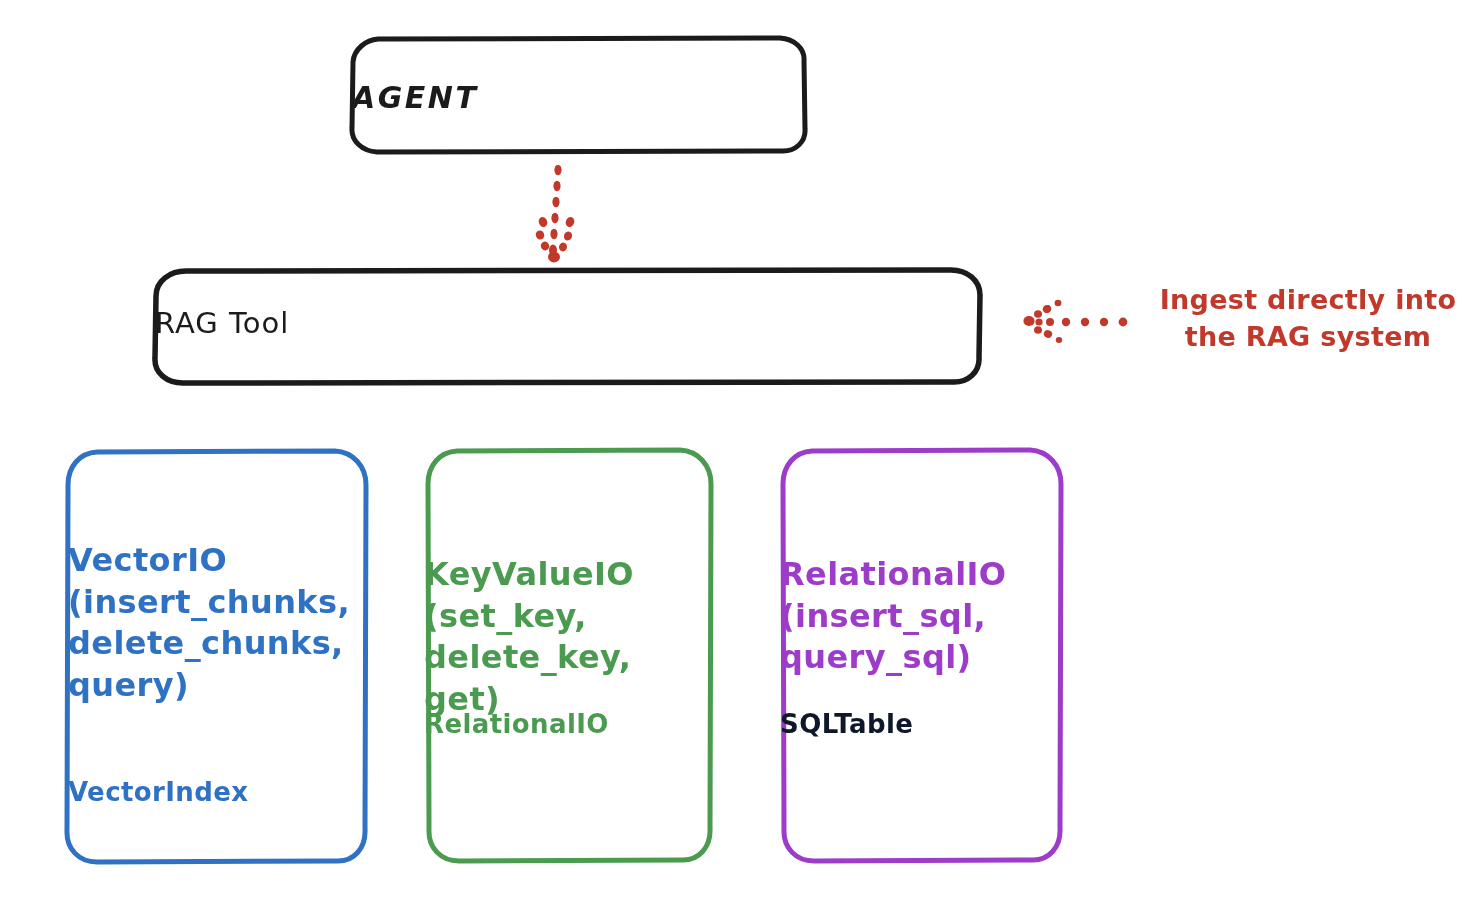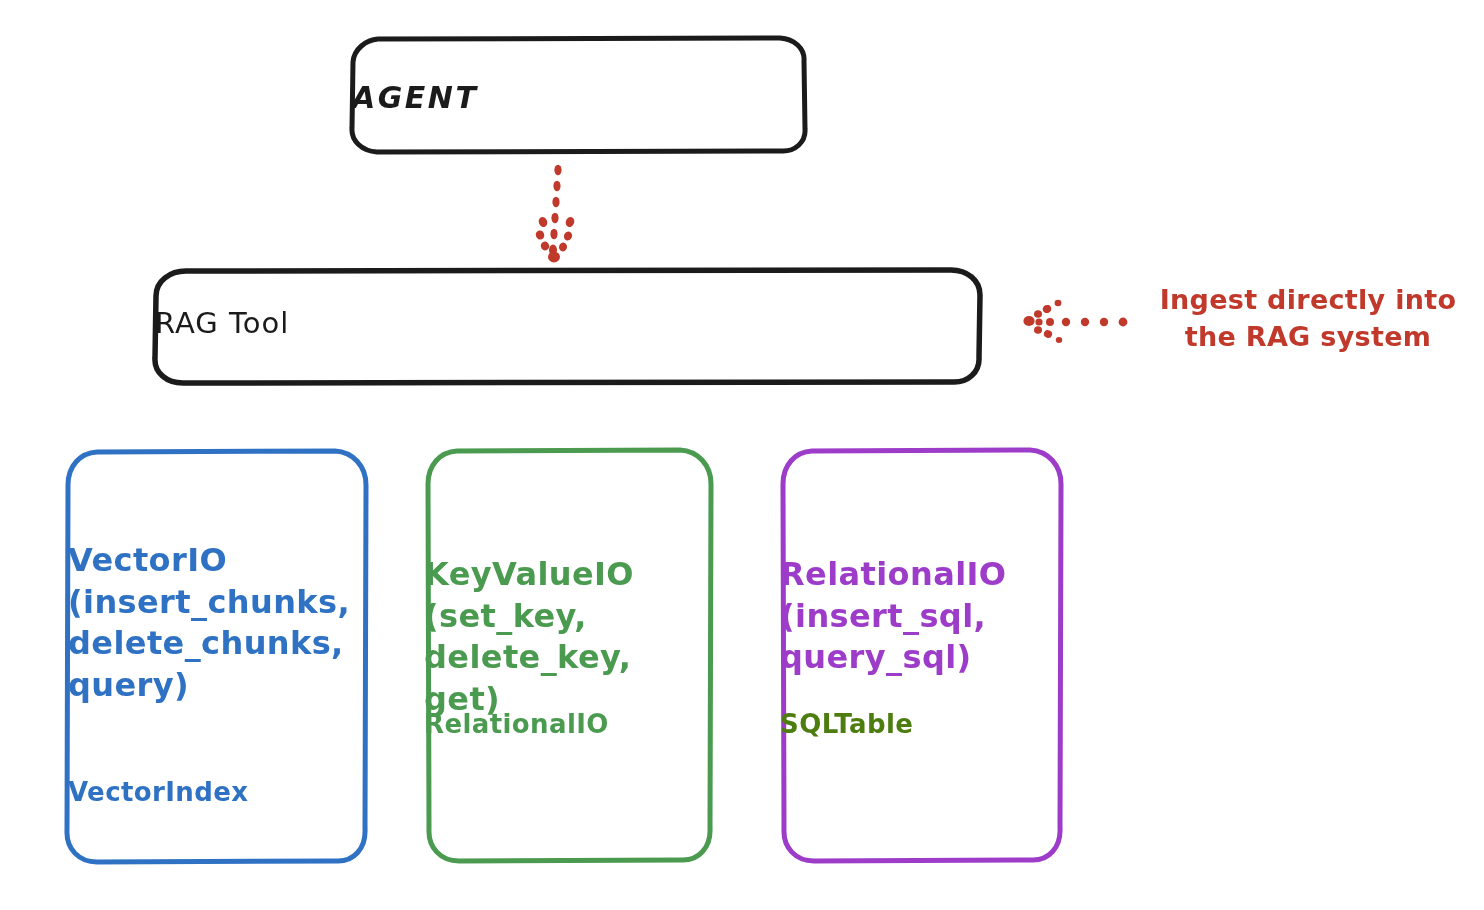--- a/index.html
+++ b/index.html
@@ -83,21 +83,21 @@
     line-height: 1.30;
   }
 
   #vectorio-api   { left: 68px;  top: 534px; width: 298px; color: #2f72c4; }
   #vectorio-index { left: 68px;  top: 776px; width: 298px; color: #2f72c4; }
 
   #keyvalueio-api   { left: 424px; top: 548px; width: 290px; color: #4a9a4f; }
   #keyvalueio-index { left: 424px; top: 708px; width: 290px; color: #4a9a4f; }
 
   #relationalio-api   { left: 780px; top: 548px; width: 252px; color: #9c3cc8; }
-  #relationalio-index { left: 780px; top: 708px; width: 284px; color: #4d7c0f; }
+  #relationalio-index { left: 780px; top: 708px; width: 284px; color: #0f172a; }
 </style>
 </head>
 <body>
 
 <svg id="canvas" viewBox="0 0 1484 910">
 
   <g>
     <path fill="#ffffff" stroke="#1b1b1b" stroke-width="5" stroke-linecap="round" stroke-linejoin="round" d="M 378 39
          C 366 40, 354 49, 353 62
          L 352 128

